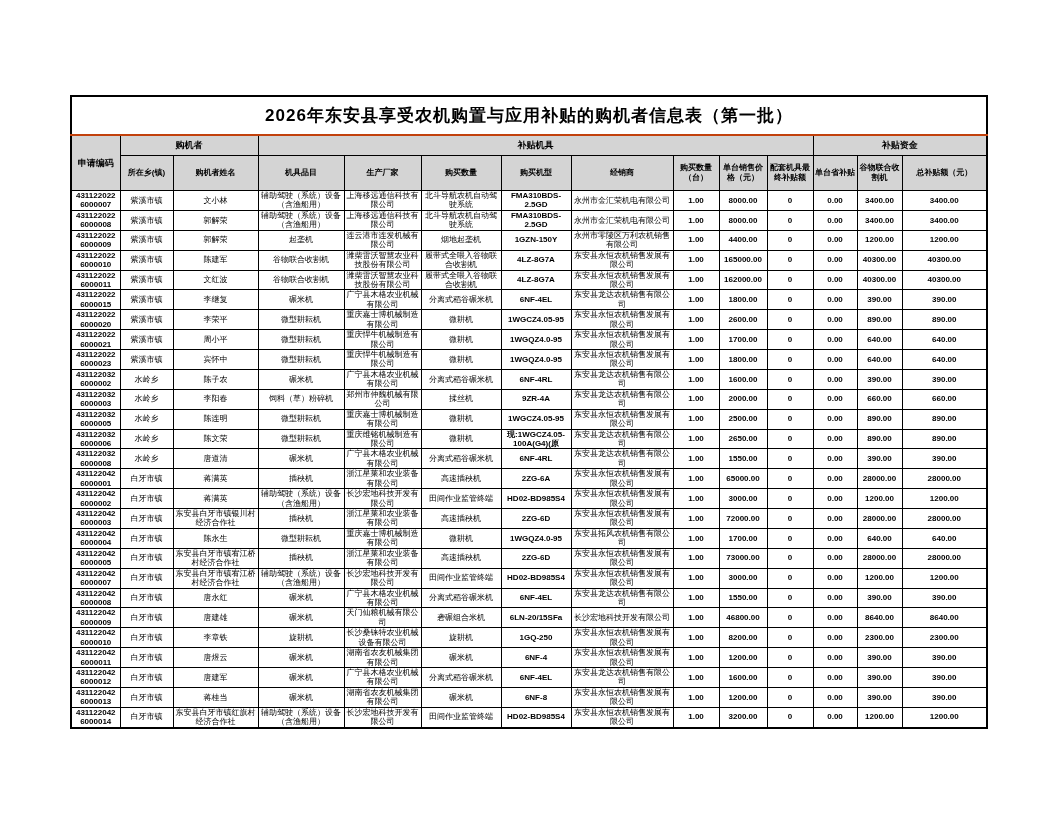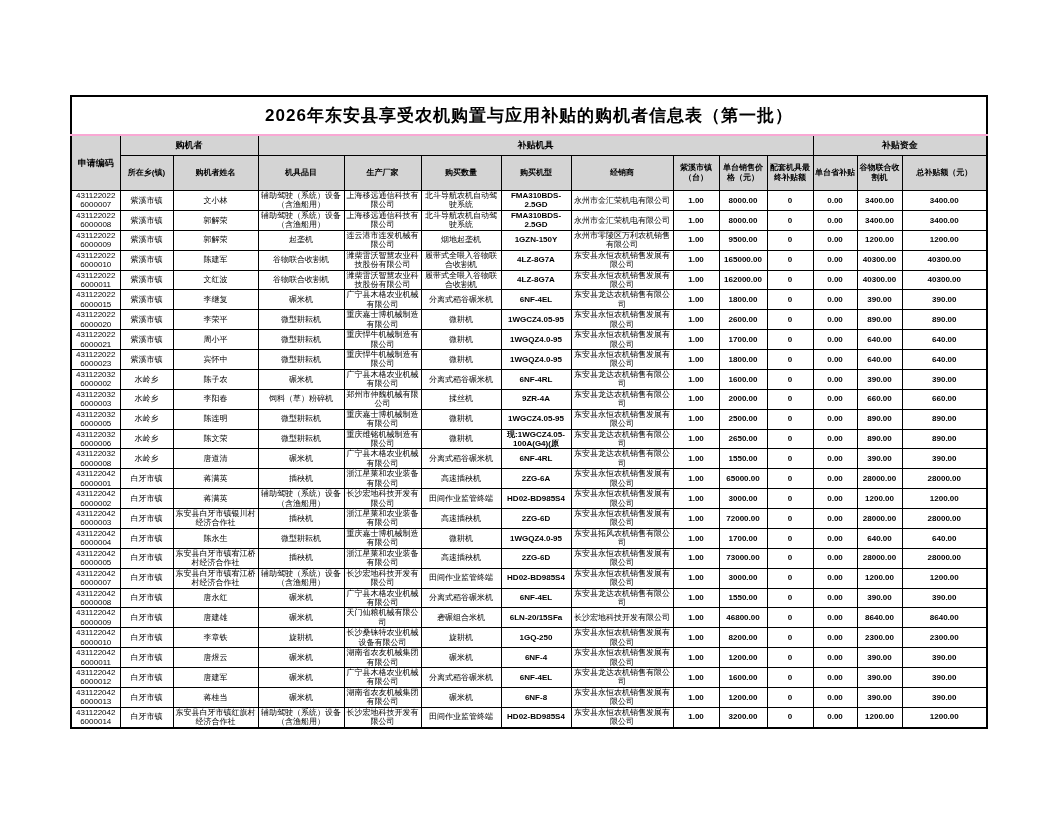--- a/index.html
+++ b/index.html
@@ -11,27 +11,27 @@
   table.subsidy-table{
     border-collapse:collapse;table-layout:fixed;width:916px;
     border:2px solid #000;
   }
   .subsidy-table th,.subsidy-table td{
     border:1px solid #000;text-align:center;vertical-align:middle;
     padding:0 1px;overflow:hidden;word-break:break-word;
   }
   tr.title-row th{
     height:37px;font-size:17px;font-weight:bold;background:#ffffff;
-    letter-spacing:1px;border-bottom:2px solid #f9a8d4;
+    letter-spacing:1px;border-bottom:2px solid #c2410c;
   }
   tr.group-row th{height:19px;font-size:9px;font-weight:bold;background:#d4d4d4;}
   tr.sub-row th{height:34px;font-size:8px;font-weight:bold;background:#d4d4d4;line-height:1.25;}
   tbody td{height:18px;font-size:8px;line-height:1.18;}
   tbody td.num{font-weight:bold;}
-  tbody td.code{white-space:pre-line;font-weight:normal;}
+  tbody td.code{white-space:pre-line;font-weight:bold;}
 </style>
 </head>
 <body>
 
 <div class="sheet">
   <table class="subsidy-table">
     <colgroup>
       <col style="width:49px">
         <col style="width:53px">
         <col style="width:85px">
@@ -58,21 +58,21 @@
         <th colspan="3">补贴资金</th>
       </tr>
       <tr class="sub-row">
         <th>所在乡(镇)</th>
         <th>购机者姓名</th>
         <th>机具品目</th>
         <th>生产厂家</th>
         <th>购买数量</th>
         <th>购买机型</th>
         <th>经销商</th>
-        <th>紫溪市镇（台）</th>
+        <th>购买数量（台）</th>
         <th>单台销售价格（元）</th>
         <th>配套机具最终补贴额</th>
         <th>单台省补贴</th>
         <th>谷物联合收割机</th>
         <th>总补贴额（元）</th>
       </tr>
     </thead>
     <tbody>
         <tr>
           <td class="code">431122022
@@ -112,21 +112,21 @@
           <td class="code">431122022
 6000009</td>
           <td>紫溪市镇</td>
           <td>郭解荣</td>
           <td>起垄机</td>
           <td>连云港市连发机械有限公司</td>
           <td>烟地起垄机</td>
           <td class="num">1GZN-150Y</td>
           <td>永州市零陵区万利农机销售有限公司</td>
           <td class="num">1.00</td>
-          <td class="num">9500.00</td>
+          <td class="num">4400.00</td>
           <td class="num">0</td>
           <td class="num">0.00</td>
           <td class="num">1200.00</td>
           <td class="num">1200.00</td>
         </tr>
         <tr>
           <td class="code">431122022
 6000010</td>
           <td>紫溪市镇</td>
           <td>陈建军</td>

